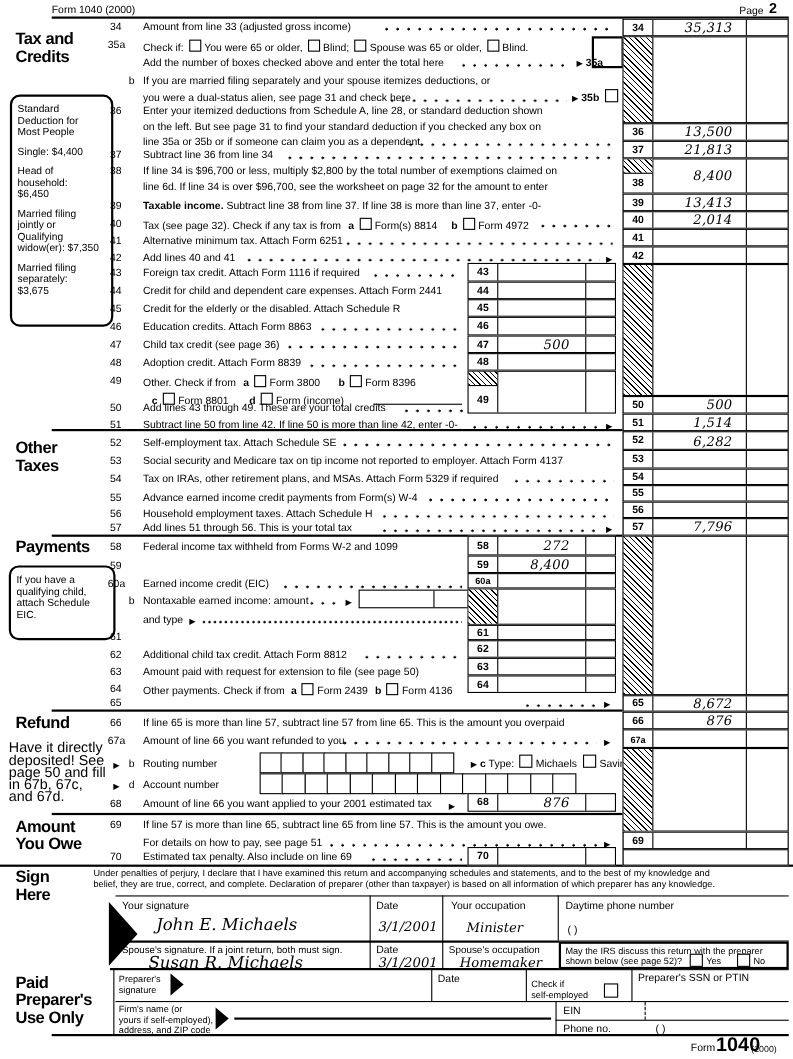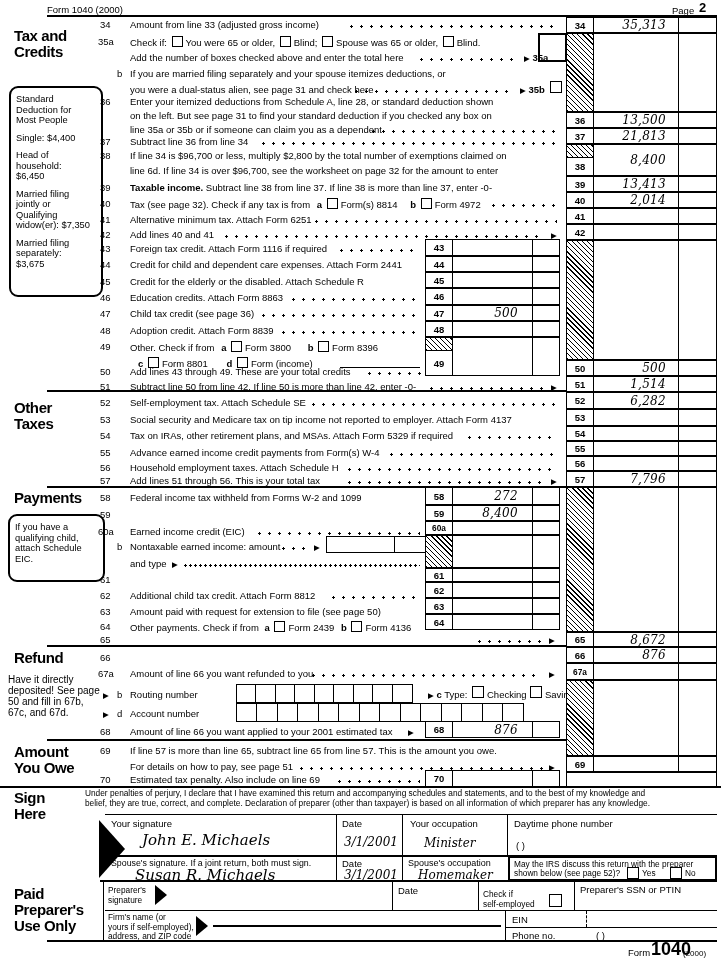--- a/index.html
+++ b/index.html
@@ -71,21 +71,21 @@
     <div style="margin-top:7px;width:78px">Married filing jointly or Qualifying widow(er): $7,350</div>
     <div style="margin-top:7px;width:74px">Married filing separately: $3,675</div>
   </div>
   <div class="hd" style="left:14px;top:400px">
     <span>Other</span><br>
     <span>Taxes</span>
   </div>
   <div class="hd" style="left:14px;top:490px">Payments</div>
   <div class="rbox" style="left:8px;top:514px;width:97px;height:68px;white-space:normal">If you have a qualifying child, attach Schedule EIC.</div>
   <div class="hd" style="left:14px;top:650px">Refund</div>
-  <div class="t" style="left:8px;top:674px;width:92px;white-space:normal;font-size:10px">Have it directly deposited! See page 50 and fill in 67b, 67c, and 67d.</div>
+  <div class="t" style="left:8px;top:674px;width:92px;white-space:normal;font-size:13px">Have it directly deposited! See page 50 and fill in 67b, 67c, and 67d.</div>
   <div class="hd" style="left:14px;top:744px">
     <span>Amount</span><br>
     <span>You Owe</span>
   </div>
   <div class="hd" style="left:14px;top:790px">
     <span>Sign</span><br>
     <span>Here</span>
   </div>
   <div class="hd" style="left:14px;top:886px">
     <span>Paid</span><br>
@@ -260,20 +260,21 @@
     <span class="cb"></span><span>Form 2439</span>
     <span class="bold" style="margin-left:4px">b</span>
     <span class="cb"></span><span>Form 4136</span>
   </div>
 
   <div class="t" style="left:100px;top:634px">65</div>
   <div class="ld" style="left:478px;top:640px;width:65px"></div>
   <div class="t ar" style="left:549px;top:635px">▶</div>
 
   <div class="t" style="left:100px;top:652px">66</div>
+  <div class="t" style="left:130px;top:652px">If line 65 is more than line 57, subtract line 57 from line 65. This is the amount you overpaid</div>
 
   <div class="t" style="left:98px;top:668px">67a</div>
   <div class="t" style="left:130px;top:668px">Amount of line 66 you want refunded to you</div>
   <div class="ld" style="left:312px;top:674px;width:230px"></div>
   <div class="t ar" style="left:549px;top:669px">▶</div>
 
   <div class="t ar" style="left:103px;top:690px">▶</div>
   <div class="t" style="left:117px;top:689px">b</div>
   <div class="t" style="left:130px;top:689px">Routing number</div>
   <div class="bxrow" style="left:237px;top:684px">
@@ -282,21 +283,21 @@
       <div class="bx"></div>
       <div class="bx"></div>
       <div class="bx"></div>
       <div class="bx"></div>
       <div class="bx"></div>
       <div class="bx"></div>
       <div class="bx"></div>
   </div>
   <div class="t" style="left:428px;top:689px"><span class="ar">▶</span> <span class="bold">c</span> <span>Type:</span></div>
   <div class="cbp" style="left:472px;top:686px"></div>
-  <div class="t" style="left:487px;top:689px">Checking</div>
+  <div class="t" style="left:487px;top:689px">Michaels</div>
   <div class="cbp" style="left:530px;top:686px"></div>
   <div class="t" style="left:545px;top:689px">Savings</div>
 
   <div class="t ar" style="left:103px;top:709px">▶</div>
   <div class="t" style="left:117px;top:708px">d</div>
   <div class="t" style="left:130px;top:708px">Account number</div>
   <div class="bxrow" style="left:237px;top:703px">
     <div class="bx" style="width:20px"></div>
       <div class="bx" style="width:20px"></div>
       <div class="bx" style="width:20px"></div>

